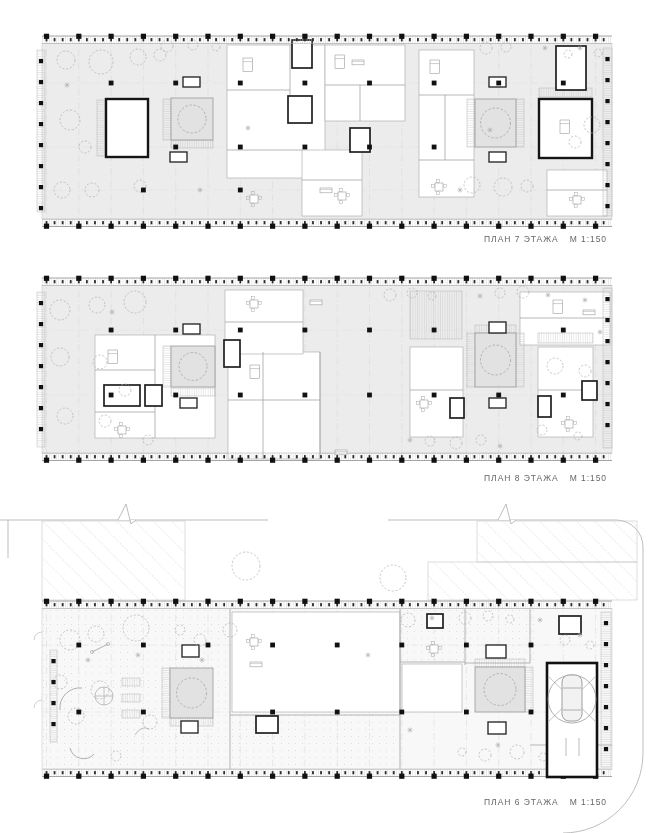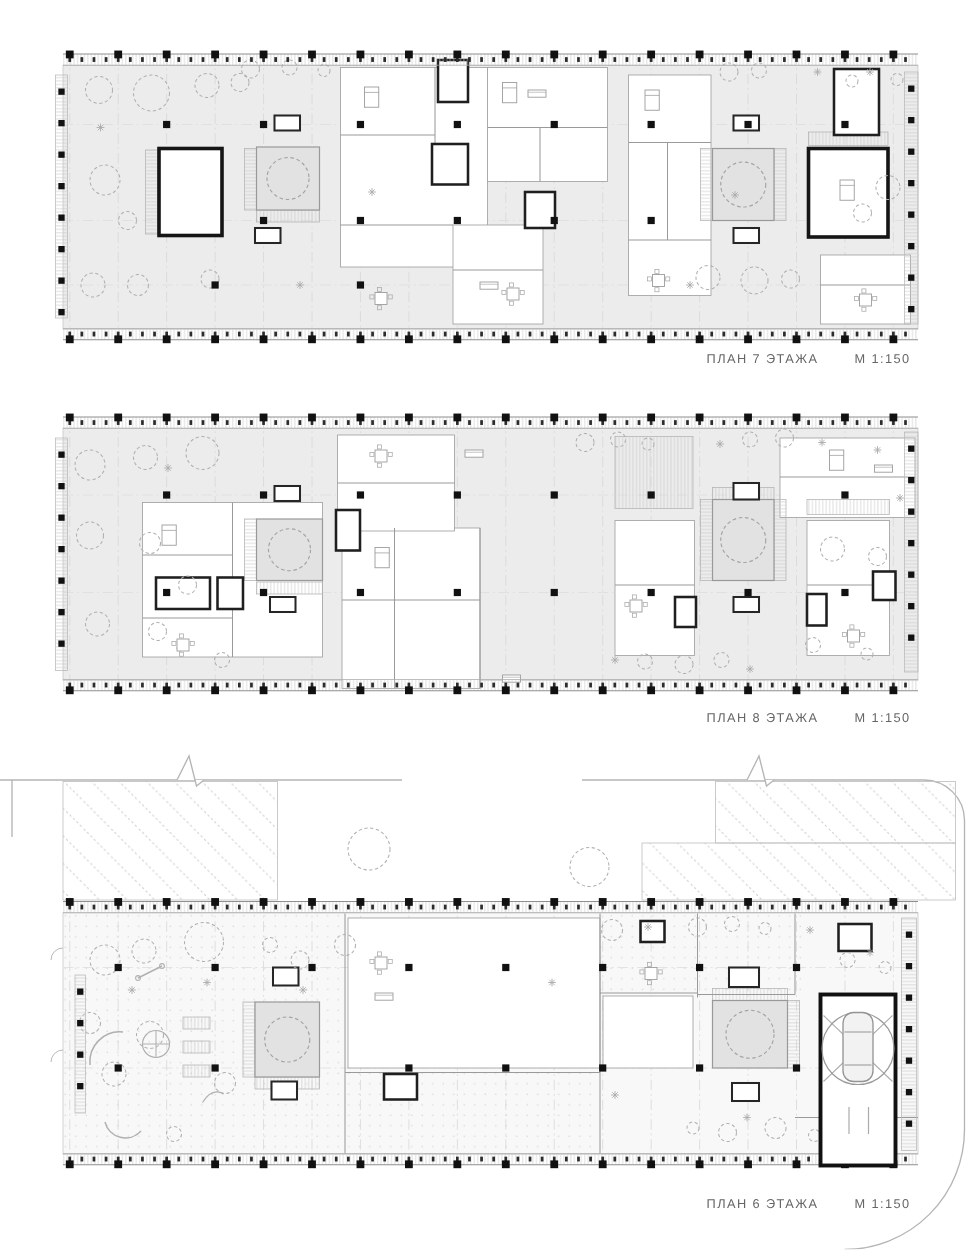--- a/index.html
+++ b/index.html
@@ -1,21 +1,21 @@
 <!DOCTYPE html>
 <html><head>
 <meta charset="utf-8">
 <style>
   html,body{margin:0;padding:0;background:#fff;}
   .canvas{position:relative;width:650px;height:833px;background:#fff;overflow:hidden;
           font-family:"Liberation Sans",sans-serif;}
   #drawing{position:absolute;left:0;top:0;}
   .plan-label{position:absolute;right:43px;white-space:nowrap;
               font-size:8.5px;letter-spacing:.95px;color:#666;font-weight:500;}
-  .plan-label .scale{margin-left:24px;}
+  .plan-label .scale{margin-left:11px;}
 </style>
 </head>
 <body>
 
 <div class="canvas">
   <svg id="drawing" width="650" height="833" viewBox="0 0 650 833">
       <defs>
         <pattern id="pV" width="2.3" height="8" patternUnits="userSpaceOnUse">
           <line x1="1.1" y1="0" x2="1.1" y2="8" stroke="#c9c9c9" stroke-width="0.45"></line>
         </pattern>

